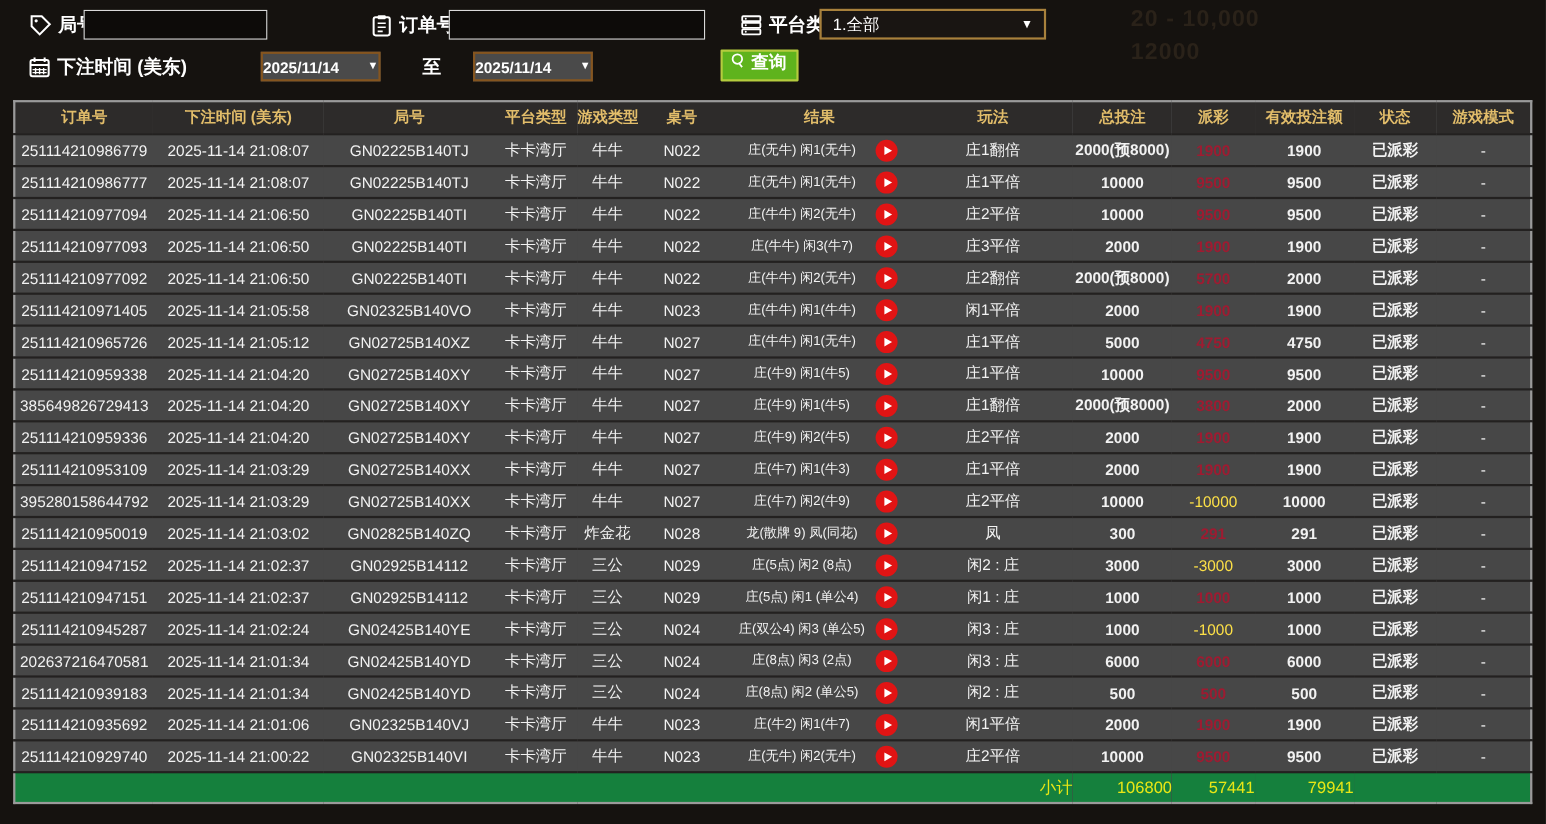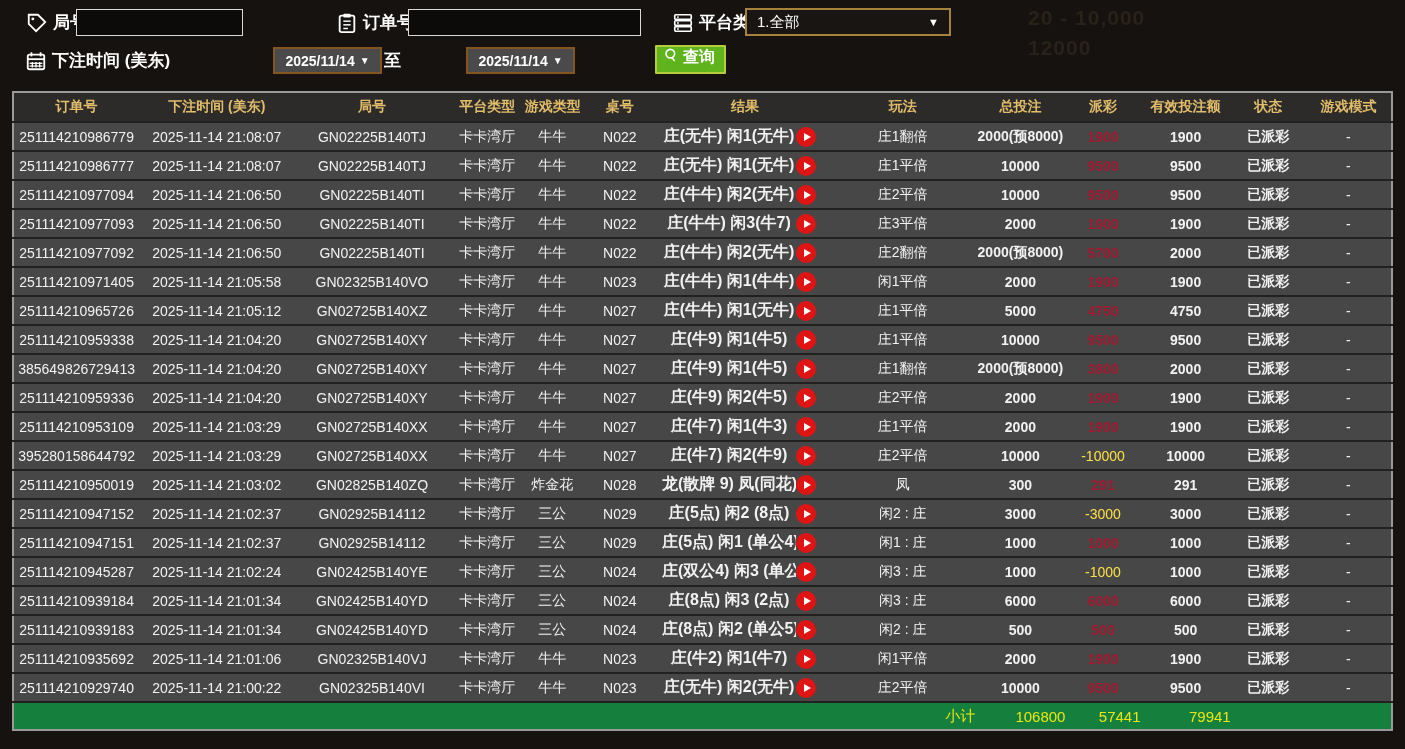--- a/index.html
+++ b/index.html
@@ -21,21 +21,21 @@
   .ficon { width:22px; height:22px; display:inline-block; flex:0 0 auto; }
   .ficon svg { width:100%; height:100%; display:block; }
 
   .txt-input { position:absolute; height:27px; background:#0d0b09; border:1px solid #d9d9d9; color:#fff; font-size:14px; padding:0 6px; outline:none; }
   #round-input { left:76px; top:9px; width:167px; }
   #order-input { left:408px; top:9px; width:233px; }
 
   .select-box { position:absolute; left:745px; top:8px; width:206px; height:28px; background:#191512; border:2px solid #a8813c; color:#fff; font-size:15px; display:flex; align-items:center; padding:0 10px; cursor:pointer; }
   .select-box .caret { margin-left:auto; font-size:11px; color:#fff; }
 
-  .datebox { position:absolute; width:109px; height:27px; background:#4a4a4a; border:2px solid #85551f; color:#fff; font-weight:bold; font-size:14px; display:flex; align-items:center; justify-content:center; gap:5px; cursor:pointer;margin-left:36px; }
+  .datebox { position:absolute; width:109px; height:27px; background:#4a4a4a; border:2px solid #85551f; color:#fff; font-weight:bold; font-size:14px; display:flex; align-items:center; justify-content:space-between; gap:5px; cursor:pointer; }
   #date-from { left:237px; top:47px; }
   #date-to   { left:430px; top:47px; }
   .datebox .caret { font-size:10px; }
   #to-label { position:absolute; left:384px; top:49px; color:#fff; font-weight:bold; font-size:17px; }
 
   .search-btn { position:absolute; left:655px; top:45px; height:29px; background:#5fb31d; border:2px solid #b5cc3e; color:#fff; font-weight:bold; font-size:16px; display:flex; align-items:flex-start; gap:4px; padding:0 9px 0 6px; cursor:pointer; border-radius:1px; }
   .search-btn svg { width:16px; height:16px; }
 
   
   table.records { position:absolute; left:12px; top:91px; width:1381px; border-collapse:collapse; table-layout:fixed; border:2px solid #9a9a9a; background:#474747; }
@@ -47,21 +47,21 @@
     height:29px; color:#f2f2f2; font-size:14px; text-align:center;
     border-bottom:2px solid #232120; white-space:nowrap; overflow:hidden;
   }
   tr.data-row { background:#474747; }
   td.num { font-weight:bold;margin-left:48px; }
   td.pay.pos { color:#9e1b31; font-weight:bold; }
   td.pay.neg { color:#fde047; font-weight:normal; }
   td.status { color:#2bd42b; font-weight:bold; }
   td.result-cell { padding:0 2px; }
   .rw { display:flex; align-items:center; width:100%; }
-  .rt { flex:1 1 auto; text-align:center; font-size:16px; overflow:hidden;font-weight:bold; }
+  .rt { flex:1 1 auto; text-align:center; font-size:12px; overflow:hidden; }
   .play { flex:0 0 auto; width:20px; height:20px; border-radius:50%; background:#e11414; display:inline-flex; align-items:center; justify-content:center; margin-right:12px; cursor:pointer; }
   .play .tri { width:0; height:0; border-left:7px solid #fff; border-top:4px solid transparent; border-bottom:4px solid transparent; margin-left:2px; }
 
   tr.footer-row td { background:#15803d; border-top:2px solid #8d8d8d; border-bottom:none; color:#e9e715; font-weight:normal; font-size:15px; height:28px;text-align:right; }
 </style>
 </head>
 <body>
 
 <div class="stage">
 
@@ -531,21 +531,21 @@
             </div>
           </td>
           <td>闲3 : 庄</td>
           <td class="num">1000</td>
           <td class="pay neg">-1000</td>
           <td class="num">1000</td>
           <td class="status">已派彩</td>
           <td>-</td>
         </tr>
         <tr class="data-row">
-          <td>251114210939184</td>
+          <td>202637216470581</td>
           <td>2025-11-14 21:01:34</td>
           <td>GN02425B140YD</td>
           <td>卡卡湾厅</td>
           <td>三公</td>
           <td>N024</td>
           <td class="result-cell">
             <div class="rw">
               <span class="rt">庄(8点) 闲3 (2点)</span>
               <span class="play">
                 <span class="tri"></span>

